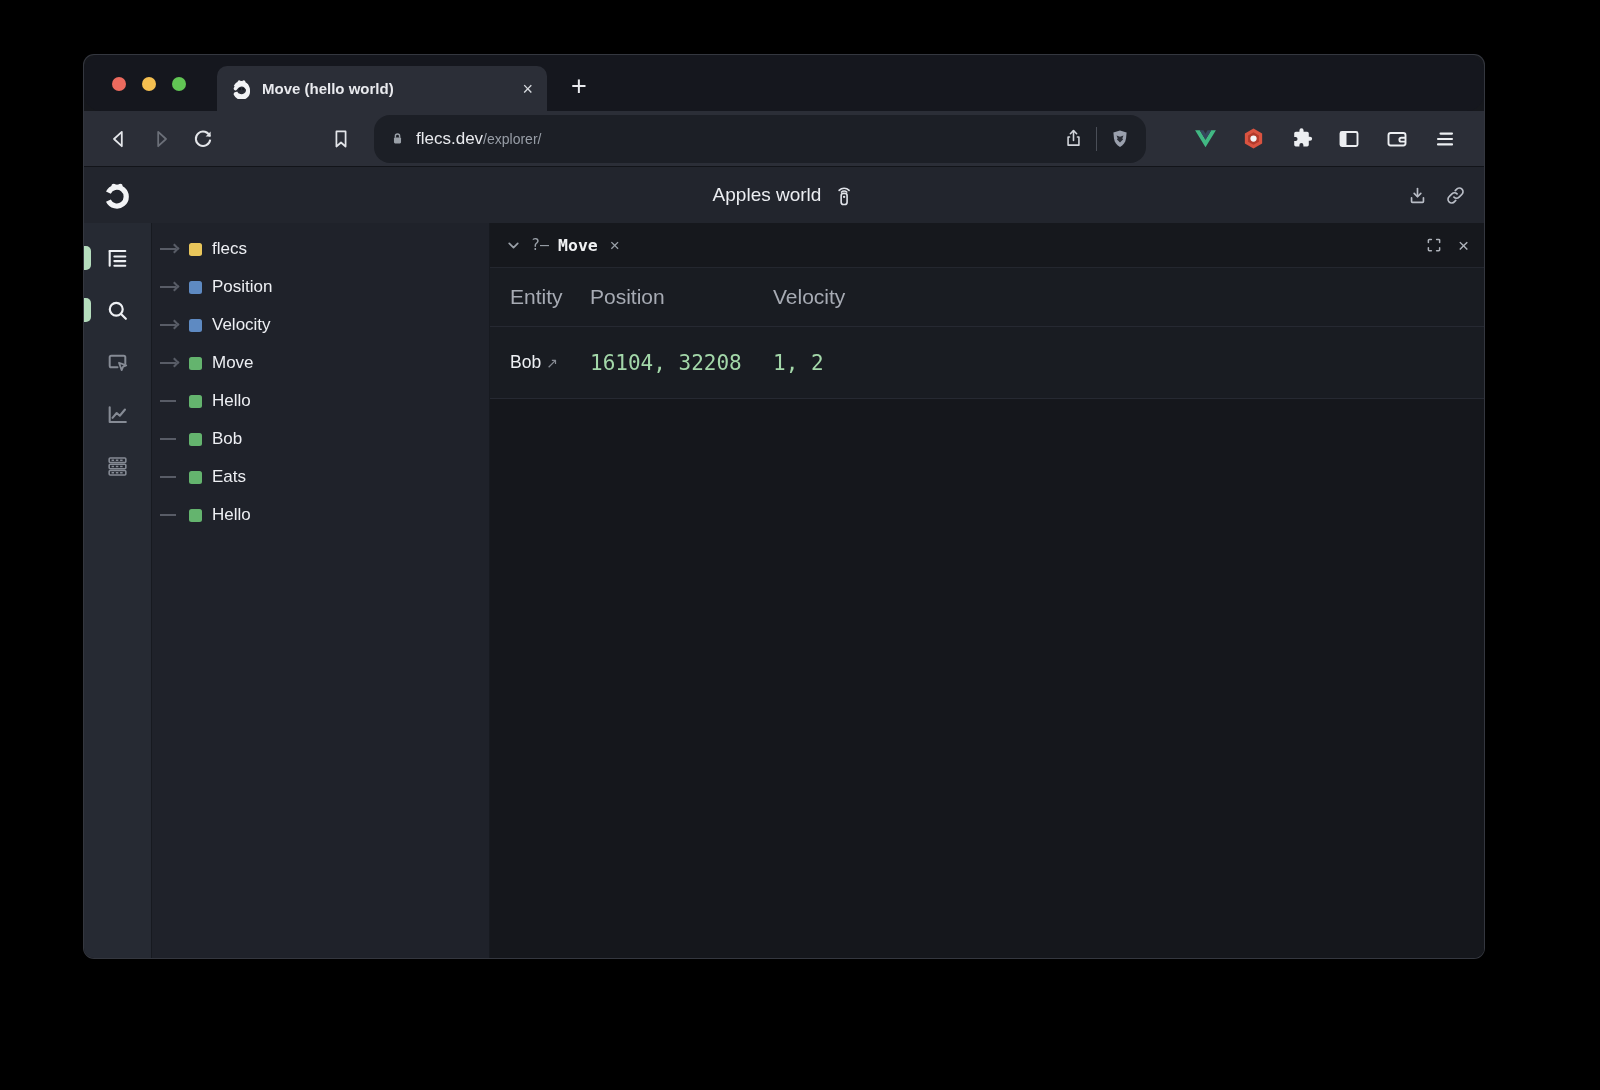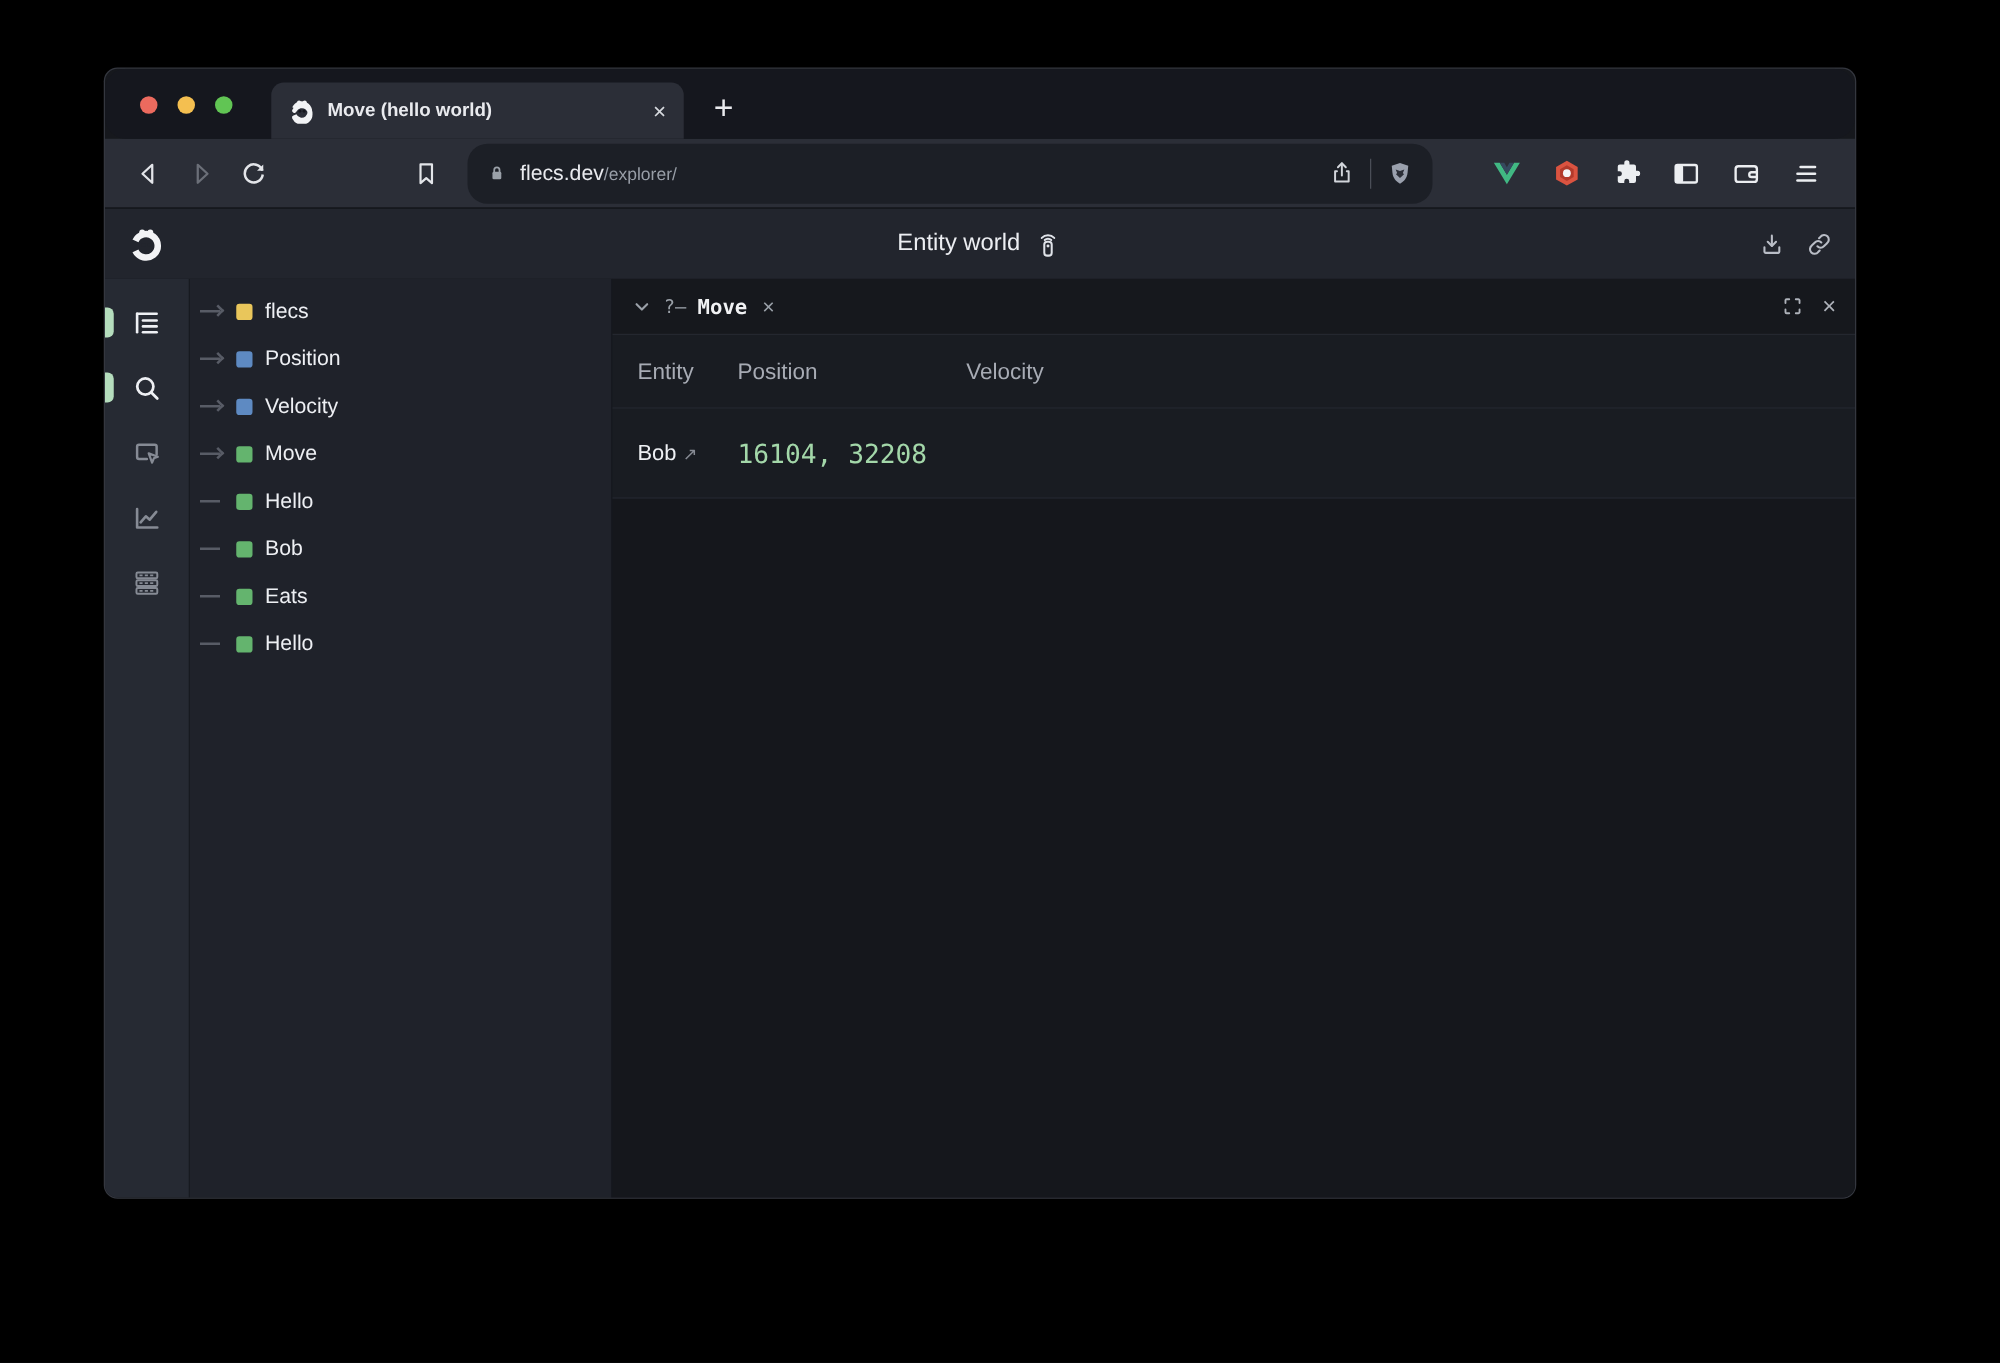--- a/index.html
+++ b/index.html
@@ -75,21 +75,21 @@
   .q-chevron { color:#9aa0a8; display:grid; place-items:center; cursor:pointer; }
   .q-prefix { font-family:"DejaVu Sans Mono", monospace; font-size:15px; color:#9aa0a8; }
   .q-title { font-family:"DejaVu Sans Mono", monospace; font-size:16.5px; font-weight:bold; color:#f1f2f4; }
   .q-close { color:#9aa0a8; font-size:17px; line-height:1; cursor:pointer; margin-left:3px; }
   .q-grow { flex:1; }
   .q-right { display:flex; align-items:center; gap:15px; color:#aeb2ba; }
   .q-right .q-btn { display:grid; place-items:center; cursor:pointer; }
   .q-x { font-size:19px; line-height:1; }
 
   .thead { height:59px; flex:none; display:flex; align-items:center; background:#191c22;
-           border-bottom:1px solid #262932; color:#a7abb4; font-size:18px; }
+           border-bottom:1px solid #262932; color:#a7abb4; font-size:21px; }
   .trow { height:72px; flex:none; display:flex; align-items:center; background:#191c22;
           border-bottom:1px solid #262932; font-size:17.5px; cursor:pointer; }
   .c1 { width:100px; padding-left:20px; flex:none; }
   .c2 { width:183px; flex:none; }
   .c3 { flex:1; }
   .entity-name { color:#eef0f4; }
   .entity-link { color:#878b94; font-size:14px; margin-left:5px; }
   .val { font-family:"DejaVu Sans Mono", monospace; font-size:21px; color:#a3d7a9; }
   .mp-empty { flex:1; background:#15171c; }
 
@@ -217,21 +217,21 @@
     <span class="app-logo">
       <svg width="30" height="30" viewBox="0 0 24 24">
         <circle cx="14.6" cy="4.8" r="1.9" fill="#f2f3f5"></circle>
         <circle cx="9.4" cy="4.8" r="1.9" fill="#f2f3f5"></circle>
         <path d="M5.1 10.1 A7.5 7.5 0 1 1 5.1 16.5" fill="none" stroke="#f2f3f5" stroke-width="4.2"></path>
         <circle cx="10.2" cy="12.8" r="1.35" fill="#22252d"></circle>
         <circle cx="14.0" cy="12.8" r="1.35" fill="#22252d"></circle>
       </svg>
     </span>
     <div class="app-title-wrap">
-      <span class="app-title">Entity world</span>
+      <span class="app-title">Apples world</span>
       <span class="remote">
         <svg width="23" height="23" viewBox="0 0 24 24" fill="none" stroke="currentColor" stroke-width="1.7" stroke-linecap="round">
           <path d="M6.8 6.6 A7.3 7.3 0 0 1 17.2 6.6"></path>
           <path d="M9.3 8.4 A3.8 3.8 0 0 1 14.7 8.4"></path>
           <rect x="8.9" y="9.8" width="6.2" height="11.6" rx="2.4"></rect>
           <circle cx="12" cy="13.4" r="1.25" fill="currentColor" stroke="none"></circle>
         </svg>
       </span>
     </div>
     <div class="hdr-actions">
@@ -373,18 +373,19 @@
         <span class="c1">Entity</span>
         <span class="c2">Position</span>
         <span class="c3">Velocity</span>
       </div>
 
       <div class="trow">
         <span class="c1">
           <span class="entity-name">Bob</span><span class="entity-link">↗</span>
         </span>
         <span class="c2 val">16104, 32208</span>
+        <span class="c3 val">1, 2</span>
       </div>
 
       <div class="mp-empty"></div>
     </div>
   </div>
 </div>
 
 </body></html>

